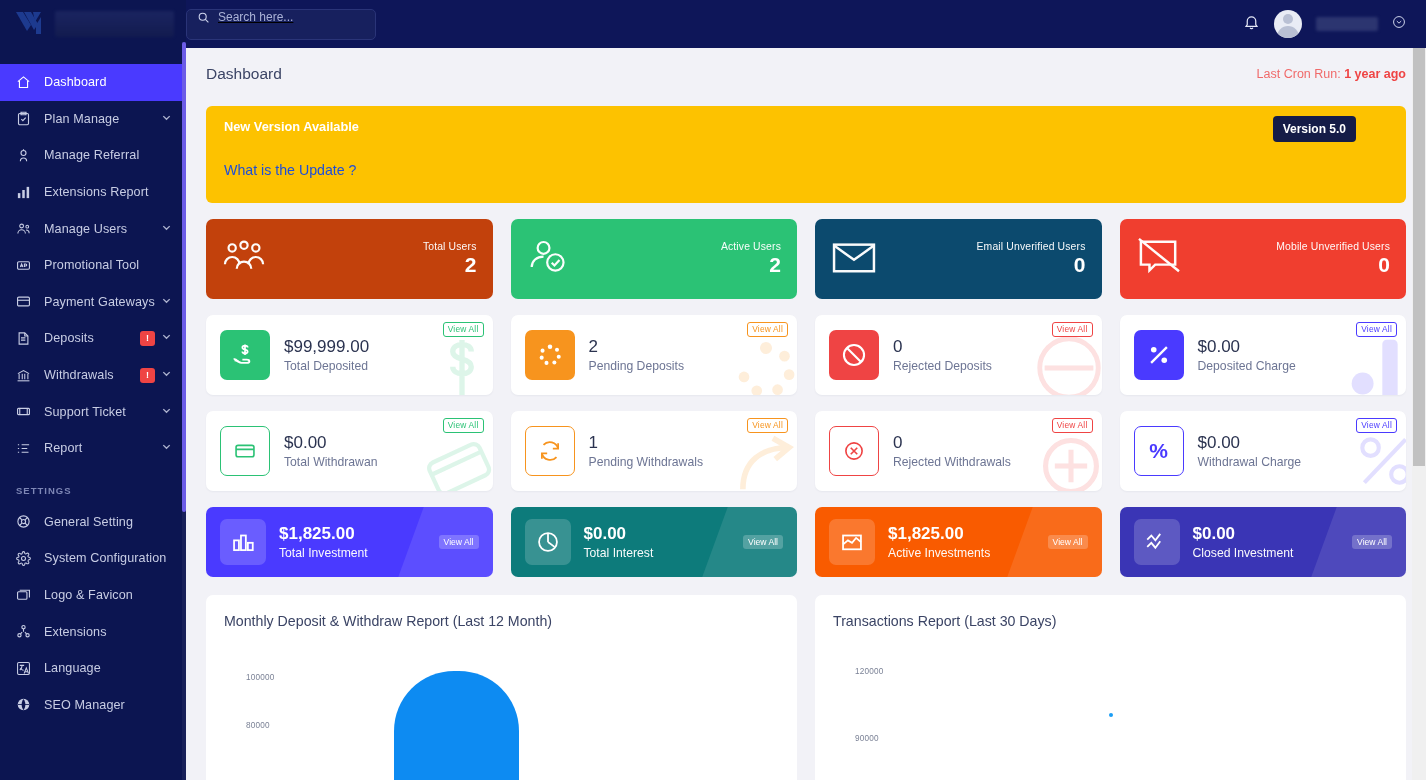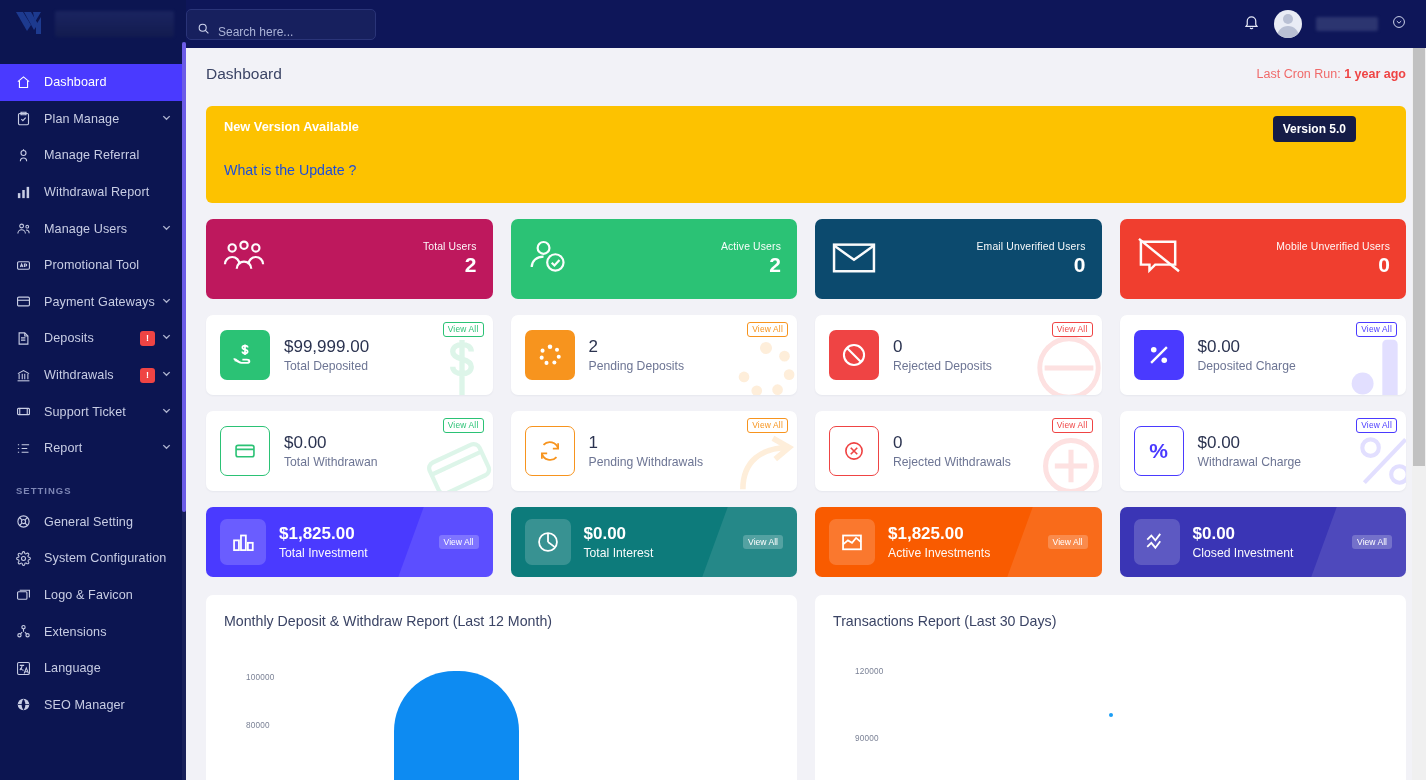--- a/index.html
+++ b/index.html
@@ -67,21 +67,21 @@
   
   .main { flex: 1; height: 780px; position: relative; overflow: hidden; background:#f2f2f7; }
 
   .topbar {
     height: 48px; background: #0e1659; display: flex; align-items: center;
     padding: 0 20px 0 0; position: relative;
   }
   .search-box {
     margin-left: 0; width: 226px; height: 31px; border-radius: 5px;
     background: #17205e; border: 1px solid #2a3478;
-    display: flex; align-items: flex-end; padding: 0 10px; gap: 8px;
+    display: flex; align-items: flex-start; padding: 0 10px; gap: 8px; text-decoration: underline;
   }
   .search-box input {
     background: transparent; border: 0; outline: 0; color: #cfd5ee;
     font-size: 12px; font-family: "Liberation Sans", sans-serif; width: 100%;
   }
   .search-box input::placeholder { color: #aab2d6; }
   .topbar-right {
     margin-left: auto; display: flex; align-items: center; gap: 14px;
   }
   .bell { color: #e6e9f7; }
@@ -259,21 +259,21 @@
         </div>
 
         <div class="nav-item">
           <span class="nav-ico">
             <svg width="15" height="15" viewBox="0 0 24 24" fill="currentColor">
                 <rect x="3" y="13" width="4" height="8"></rect>
                 <rect x="10" y="8" width="4" height="13"></rect>
                 <rect x="17" y="3" width="4" height="18"></rect>
               </svg>
           </span>
-          <span class="nav-label">Withdrawal Report</span>
+          <span class="nav-label">Extensions Report</span>
         </div>
 
         <div class="nav-item">
           <span class="nav-ico">
             <svg width="15" height="15" viewBox="0 0 24 24" fill="none" stroke="currentColor" stroke-width="1.7">
                 <circle cx="9" cy="8" r="3"></circle>
                 <circle cx="18" cy="9" r="2.2"></circle>
                 <path d="M3 20c0-3.3 2.7-6 6-6s6 2.7 6 6"></path>
                 <path d="M16 14.5c2.8 0 5 2.2 5 5"></path>
               </svg>
@@ -500,21 +500,21 @@
       </div>
 
       <section class="banner">
         <div class="banner-title">New Version Available</div>
         <div class="banner-q">What is the Update ?</div>
         <div class="version-pill">Version 5.0</div>
       </section>
 
       <section class="row">
 
-        <div class="stat" style="background:#be185d">
+        <div class="stat" style="background:#c2410c">
           <span class="big-ico">
             <svg width="44" height="40" viewBox="0 0 48 44" fill="none" stroke="#fff" stroke-width="2.4">
               <circle cx="11" cy="12" r="4"></circle>
                 <circle cx="24" cy="9" r="4"></circle>
                 <circle cx="37" cy="12" r="4"></circle>
               <path d="M3 30c0-4.5 3.6-8 8-8s8 3.5 8 8"></path>
               <path d="M16 35c0-4.5 3.6-8 8-8s8 3.5 8 8"></path>
               <path d="M29 30c0-4.5 3.6-8 8-8s8 3.5 8 8"></path>
             </svg>
           </span>

